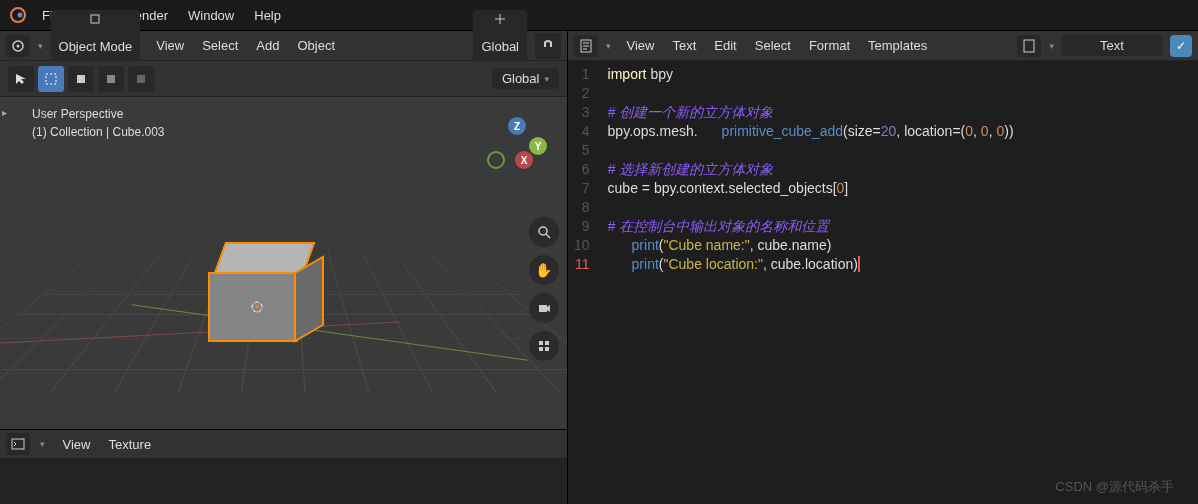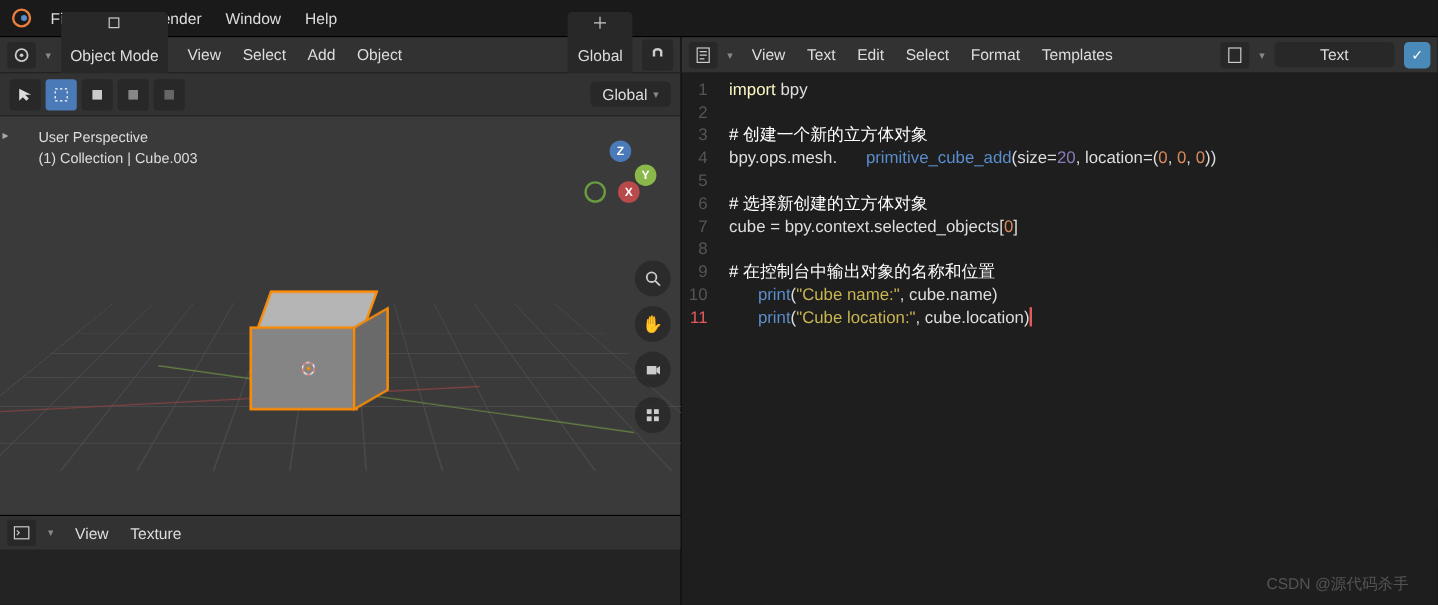--- a/index.html
+++ b/index.html
@@ -40,21 +40,21 @@
 .cube-origin { position: absolute; top: 58px; left: 50px; width: 14px; height: 14px; }
 .side-btns { position: absolute; right: 8px; top: 120px; display: flex; flex-direction: column; gap: 8px; }
 .side-btn { width: 30px; height: 30px; background: #282828cc; border-radius: 50%; display: flex; align-items: center; justify-content: center; cursor: pointer; color: #ccc; font-size: 14px; }
 .console-area { height: 78px; background: #232323; border-top: 1px solid #000; }
 .console-hdr { height: 28px; background: #323232; display: flex; align-items: center; padding: 0 6px; gap: 10px; }
 .code-area { flex: 1; background: #1e1e1e; display: flex; overflow: auto; font-family: "Courier New", monospace; font-size: 14px; }
 .gutter { background: #1e1e1e; color: #555; text-align: right; padding: 4px 10px 4px 6px; line-height: 19px; user-select: none; }
 .code-lines { padding: 4px 8px; line-height: 19px; white-space: pre; }
 .tok-kw { color: #fef9c3; }
 .tok-mod { color: #ddd; }
-.tok-cm { color: #ffffff; }
+.tok-cm { color: #8b5cf6; font-style: italic; }
 .tok-fn { color: #5a8dcc; margin-left: 24px; }
 .tok-str { color: #c9b550; }
 .tok-num { color: #8a7ab8; }
 .tok-lit { color: #d88a5a; }
 .cursor-mark { border-right: 2px solid #e85a5a; }
 .shield { width: 22px; height: 22px; background: #4a8ab8; border-radius: 4px; display: flex; align-items: center; justify-content: center; color: #fff; font-size: 12px; cursor: pointer; }
 .watermark { position: absolute; bottom: 8px; right: 24px; color: #777; font-size: 13px; opacity: 0.6; text-align: center; }
 .axis-line { position: absolute; height: 1px; }
 .axis-x { background: #8a4545; width: 400px; top: 235px; left: 0; transform: rotate(-3deg); }
 .axis-y { background: #6a8a45; width: 400px; top: 235px; left: 130px; transform: rotate(8deg); }

